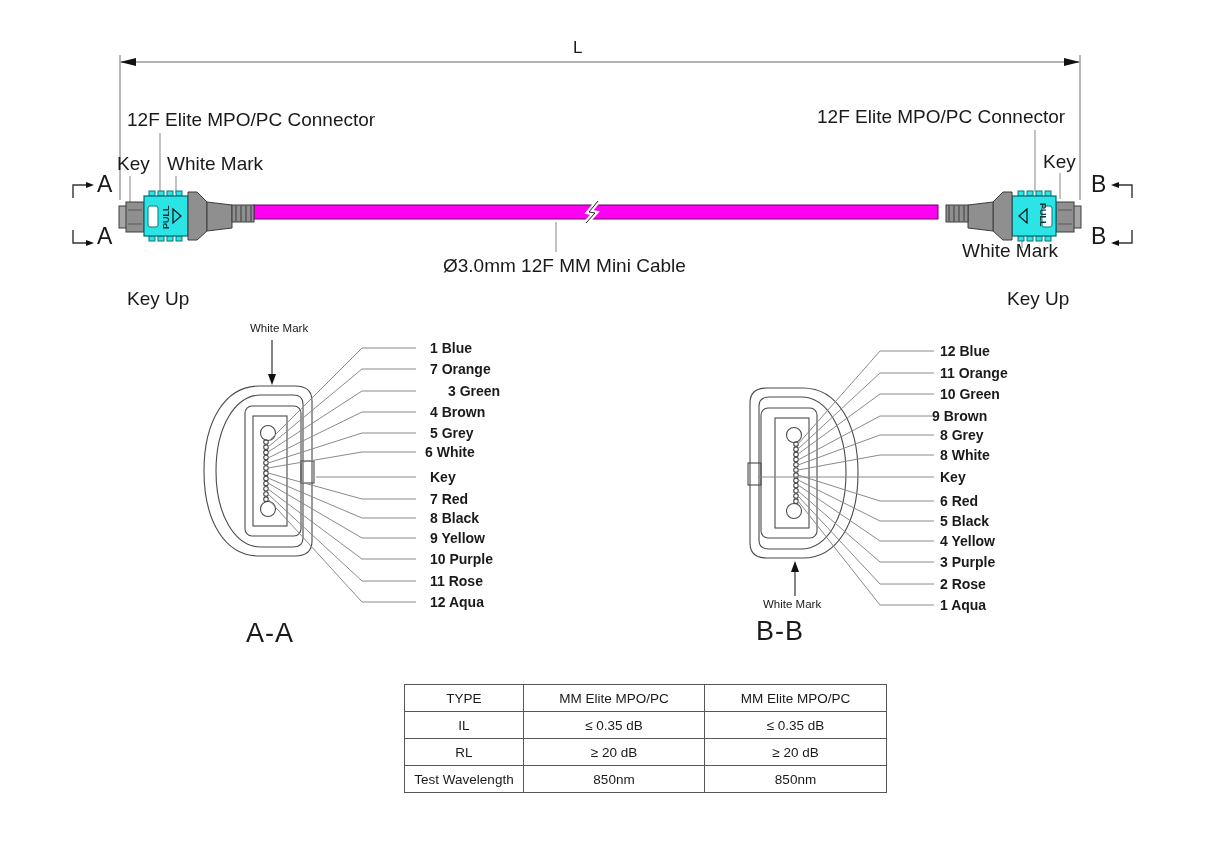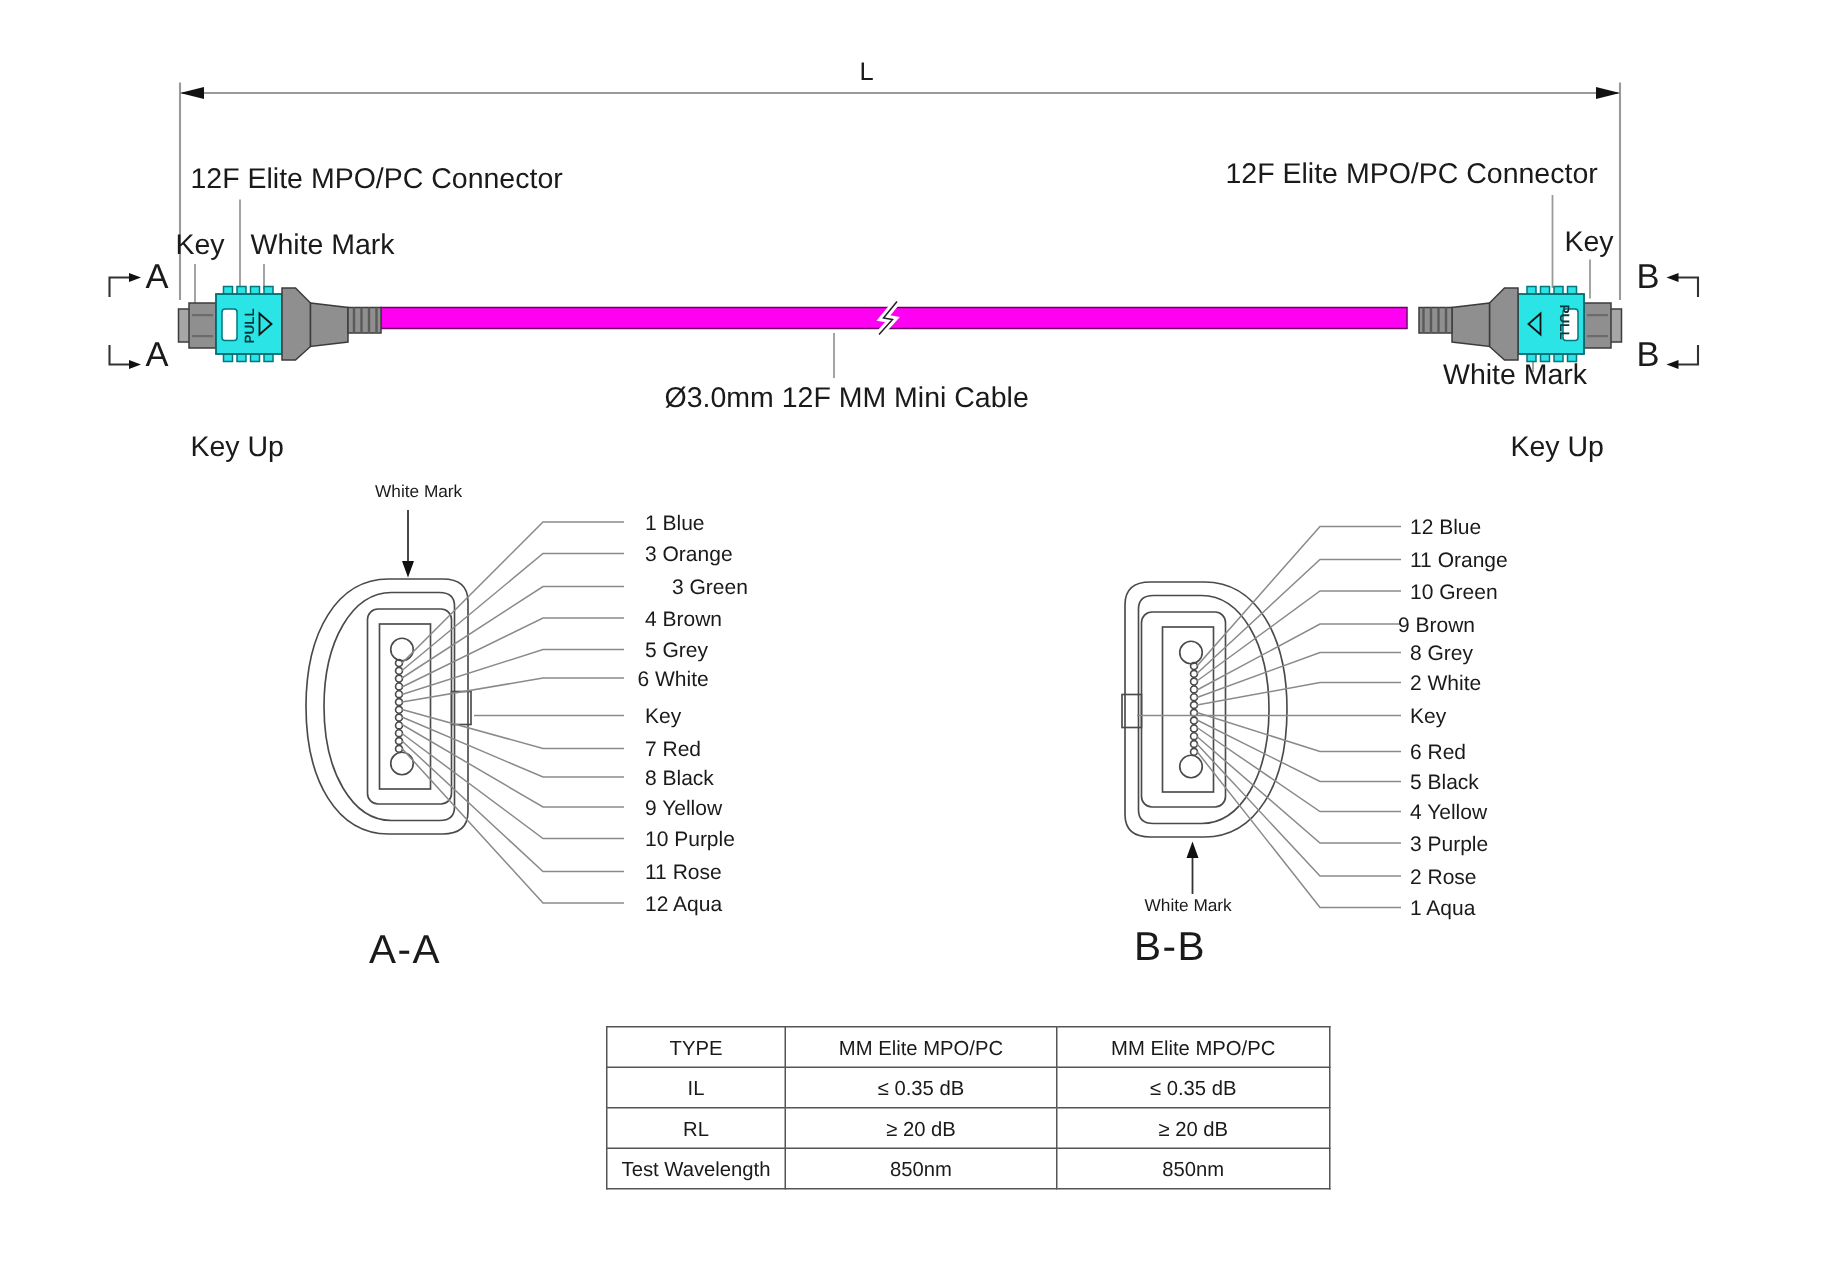--- a/index.html
+++ b/index.html
@@ -3,21 +3,21 @@
 <meta charset="utf-8">
 <style>
   html,body{margin:0;padding:0;background:#ffffff;}
   #canvas{position:relative;width:1214px;height:858px;background:#fff;overflow:hidden;
           font-family:"Liberation Sans", sans-serif;color:#1a1a1a;}
   #lineart{position:absolute;left:0;top:0;z-index:1;}
   .lbl{position:absolute;z-index:2;white-space:nowrap;line-height:1.1;}
   .big{font-size:19px;}
   .dim{font-size:17px;background:#fff;padding:0 3px;}
   .sect{font-size:23px;}
-  .fiber-label{position:absolute;z-index:2;font-size:14px;white-space:nowrap;}
+  .fiber-label{position:absolute;z-index:2;font-size:14px;white-space:nowrap;font-weight:bold;}
   .facetitle{position:absolute;z-index:2;font-size:27px;letter-spacing:1px;}
   .wm-small{position:absolute;z-index:2;font-size:11.5px;}
   
   #perf{position:absolute;left:404px;top:684px;z-index:2;}
   #perf .tbl-title{font-size:13.5px;margin:0 0 6px 2px;}
   table.perf{border-collapse:collapse;}
   table.perf td{border:1px solid #555;text-align:center;font-size:13.5px;height:26px;padding:0 8px;}
   table.perf td.c0{width:102px;}
   table.perf td.c1{width:164px;}
   table.perf td.c2{width:165px;}
@@ -215,41 +215,41 @@
   <span class="lbl big" style="left:1007px;top:289px;">Key Up</span>
   <span class="lbl big" style="left:443px;top:256px;">Ø3.0mm 12F MM Mini Cable</span>
   <span class="lbl sect" style="left:97px;top:172px;">A</span>
   <span class="lbl sect" style="left:97px;top:224px;">A</span>
   <span class="lbl sect" style="left:1091px;top:172px;">B</span>
   <span class="lbl sect" style="left:1091px;top:224px;">B</span>
 
   <span class="wm-small" style="left:250px;top:322px;">White Mark</span>
   <span class="facetitle" style="left:246px;top:618px;">A-A</span>
   <span class="fiber-label" style="left:430px;top:340px;">1 Blue</span>
-  <span class="fiber-label" style="left:430px;top:361px;">3 Orange</span>
+  <span class="fiber-label" style="left:430px;top:361px;">7 Orange</span>
   <span class="fiber-label" style="left:448px;top:383px;text-align:right;">3 Green</span>
   <span class="fiber-label" style="left:430px;top:404px;">4 Brown</span>
   <span class="fiber-label" style="left:430px;top:425px;">5 Grey</span>
   <span class="fiber-label" style="left:425px;top:444px;">6 White</span>
   <span class="fiber-label" style="left:430px;top:469px;">Key</span>
   <span class="fiber-label" style="left:430px;top:491px;">7 Red</span>
   <span class="fiber-label" style="left:430px;top:510px;">8 Black</span>
   <span class="fiber-label" style="left:430px;top:530px;">9 Yellow</span>
   <span class="fiber-label" style="left:430px;top:551px;">10 Purple</span>
   <span class="fiber-label" style="left:430px;top:573px;">11 Rose</span>
   <span class="fiber-label" style="left:430px;top:594px;">12 Aqua</span>
 
   <span class="wm-small" style="left:763px;top:598px;">White Mark</span>
   <span class="facetitle" style="left:756px;top:616px;">B-B</span>
   <span class="fiber-label" style="left:940px;top:343px;">12 Blue</span>
   <span class="fiber-label" style="left:940px;top:365px;">11 Orange</span>
   <span class="fiber-label" style="left:940px;top:386px;">10 Green</span>
   <span class="fiber-label" style="left:932px;top:408px;">9 Brown</span>
   <span class="fiber-label" style="left:940px;top:427px;">8 Grey</span>
-  <span class="fiber-label" style="left:940px;top:447px;">2 White</span>
+  <span class="fiber-label" style="left:940px;top:447px;">8 White</span>
   <span class="fiber-label" style="left:940px;top:469px;">Key</span>
   <span class="fiber-label" style="left:940px;top:493px;">6 Red</span>
   <span class="fiber-label" style="left:940px;top:513px;">5 Black</span>
   <span class="fiber-label" style="left:940px;top:533px;">4 Yellow</span>
   <span class="fiber-label" style="left:940px;top:554px;">3 Purple</span>
   <span class="fiber-label" style="left:940px;top:576px;">2 Rose</span>
   <span class="fiber-label" style="left:940px;top:597px;">1 Aqua</span>
 
   <div id="perf">
     <table class="perf">

